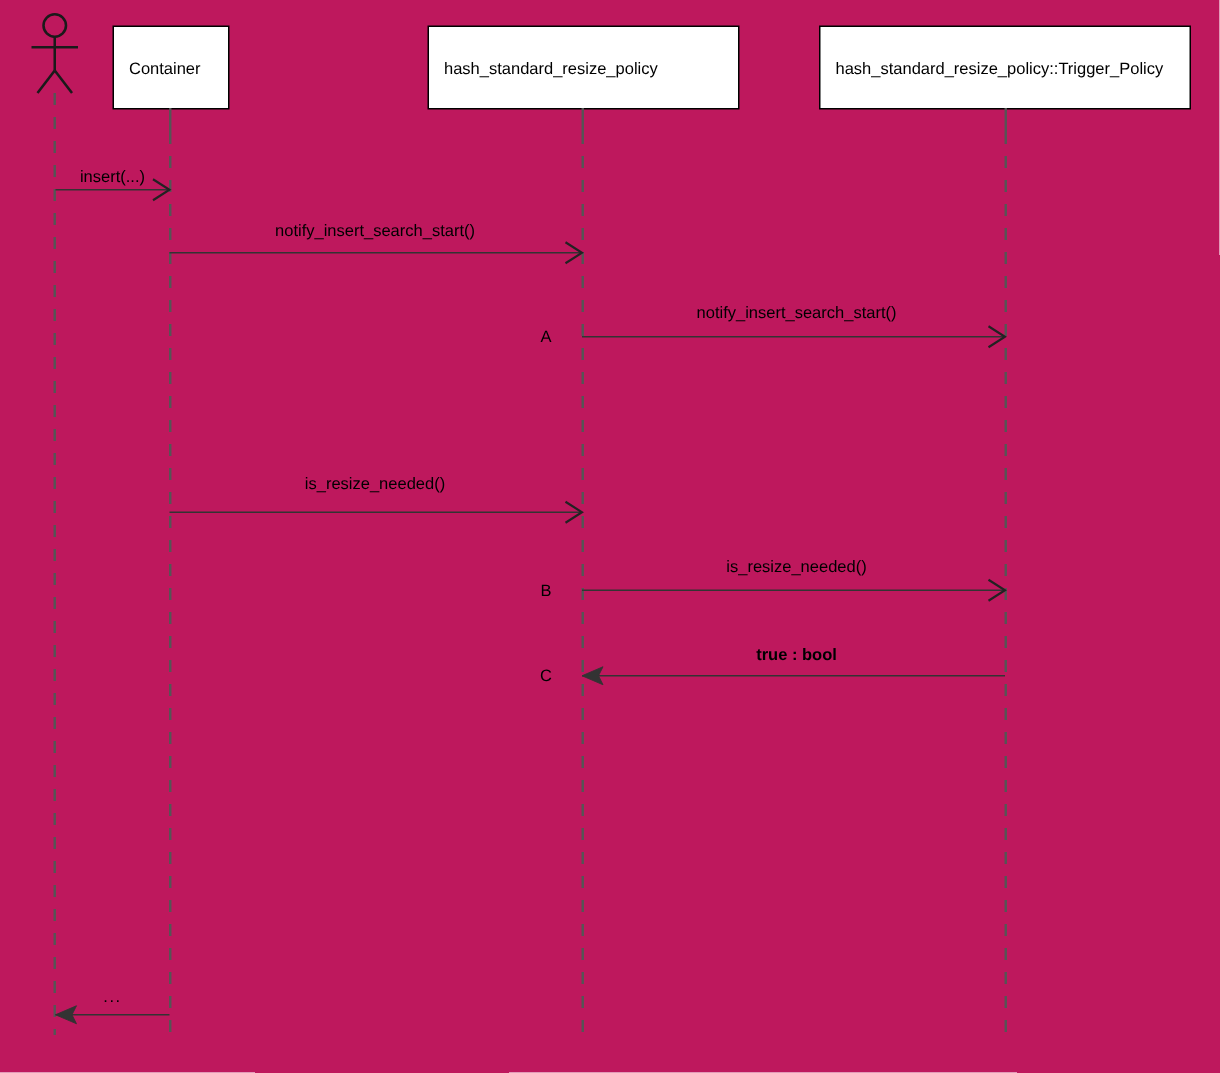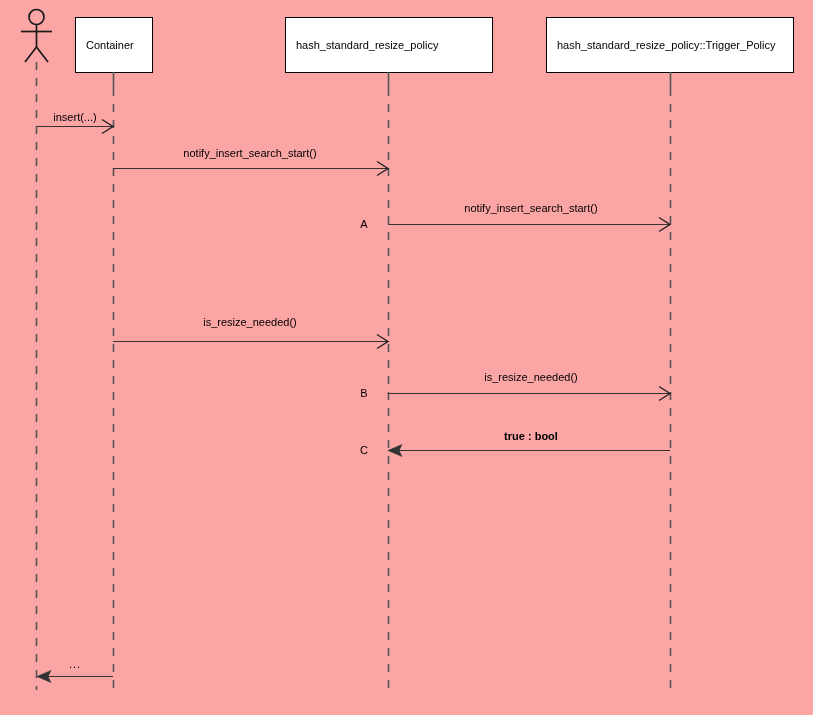--- a/index.html
+++ b/index.html
@@ -9,21 +9,21 @@
     background: #ffffff;
   }
   body {
     font-family: "Liberation Sans", sans-serif;
     color: #000000;
   }
   #diagram-root {
     position: relative;
     width: 813px;
     height: 715px;
-    background: #fca5a5;
+    background: #be185d;
     overflow: hidden;
     text-align: center;
   }
   svg.diagram-canvas {
     position: absolute;
     left: 0;
     top: 0;
     width: 813px;
     height: 715px;
     display: block;

